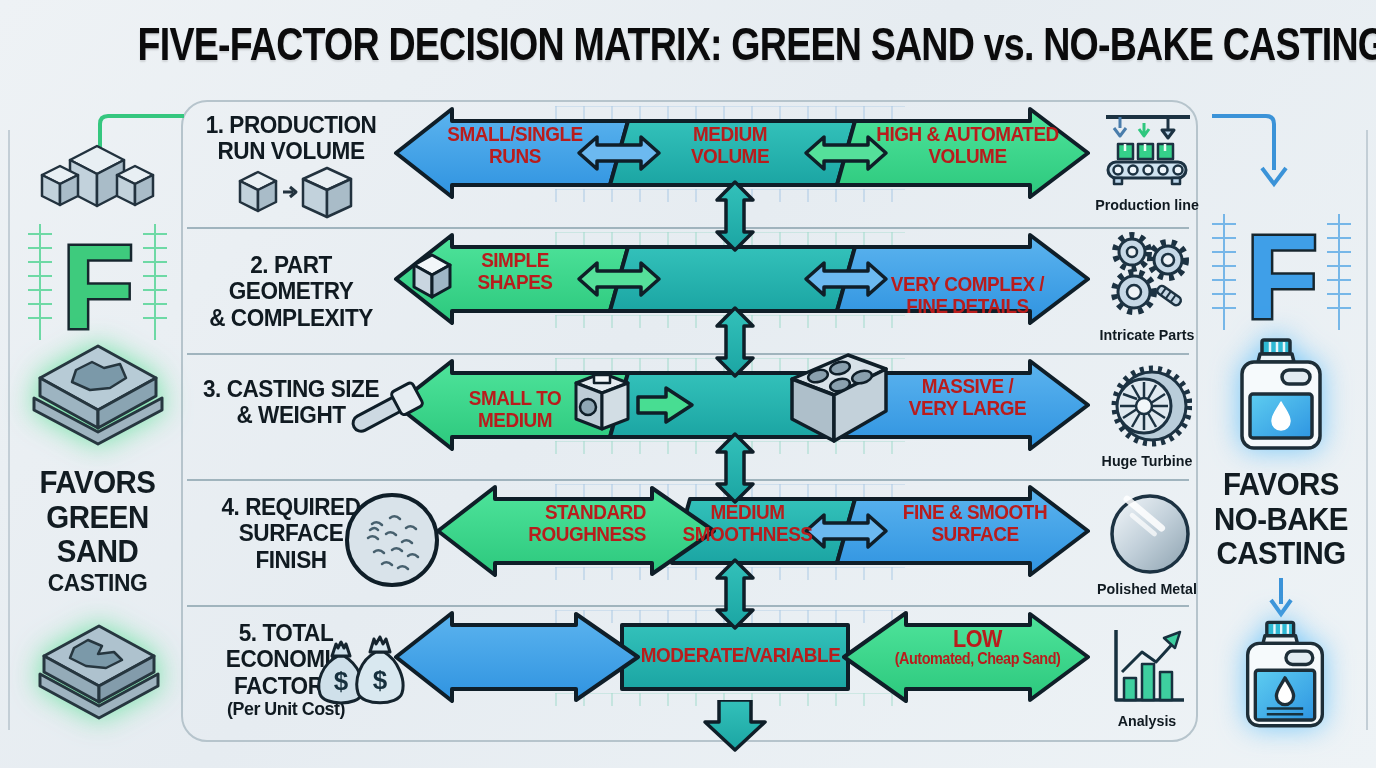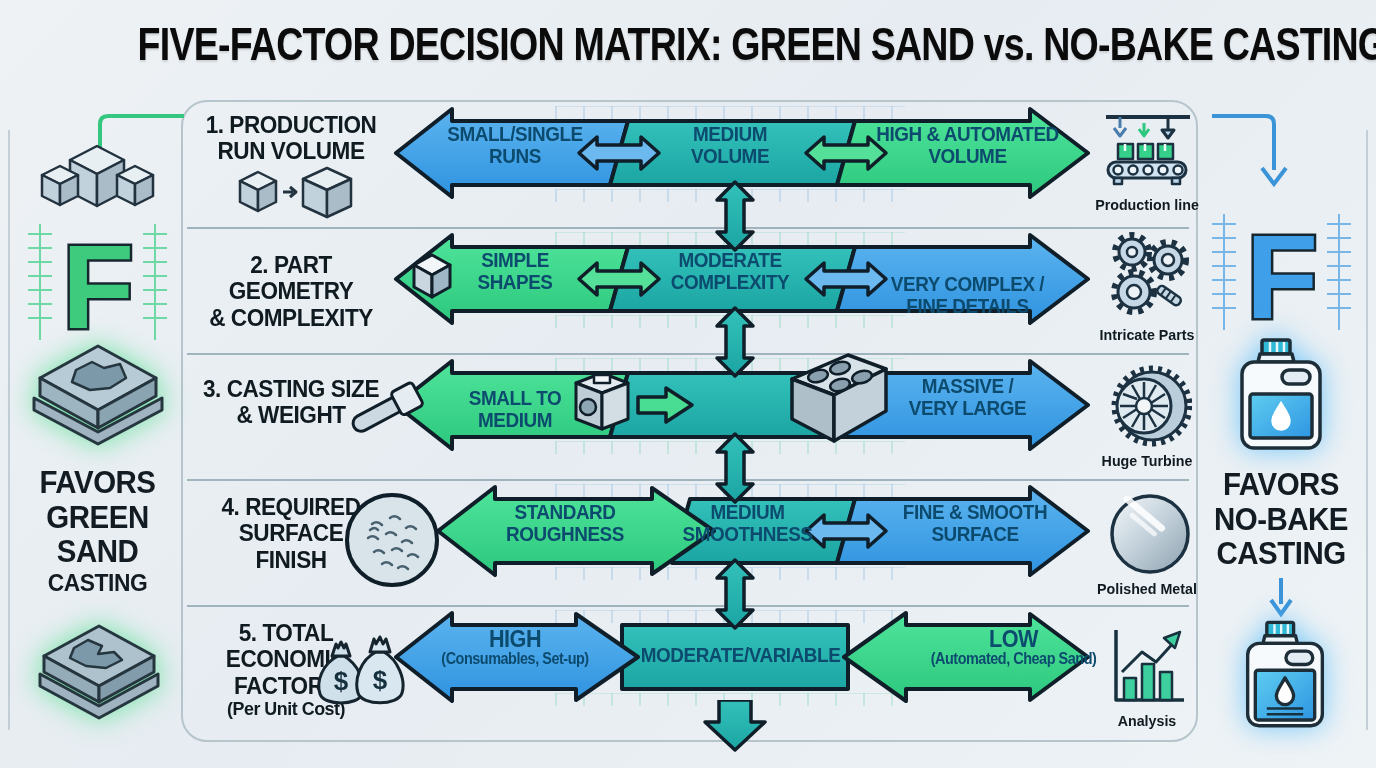--- a/index.html
+++ b/index.html
@@ -24,21 +24,21 @@
   .edge-line{width:2px;background:#c3ced6;}
   .sep{height:2px;background:#93a9b4;opacity:.85;left:187px;width:1002px;}
   .factor-label{
     width:206px;text-align:center;font-weight:bold;font-size:24px;
     line-height:1.1;letter-spacing:-0.5px;color:#101a21;
     transform:scaleX(0.94);transform-origin:center;
   }
   .factor-label .small{font-size:19px;}
   .band{width:705px;height:96px;overflow:visible;}
   .band-label{
-    text-align:center;font-weight:bold;color:#0c4a6e;line-height:1.06;
+    text-align:center;font-weight:bold;color:#b91c1c;line-height:1.06;
     letter-spacing:-0.5px;z-index:4;
   }
   .band-label .l1{font-size:21px;white-space:nowrap;transform:scaleX(0.9);transform-origin:center;}
   .band-label .l1.big{font-size:24px;}
   .band-label .l2{font-size:21px;white-space:nowrap;transform:scaleX(0.9);transform-origin:center;}
   .band-label .l2.paren{font-size:16px;}
   .ticks{
     height:12px;z-index:0;opacity:.5;
     background:repeating-linear-gradient(90deg,rgba(110,165,215,.5) 0 2px,transparent 2px 28px);
     border-top:1.5px solid rgba(110,165,215,.4);
@@ -319,24 +319,20 @@
         <polygon points="22,0 40,10 22,20 4,10" fill="#f2f6f9" stroke-width="3"></polygon>
         <polygon points="4,10 4,32 22,42 22,20" fill="#c9d6e0" stroke-width="3"></polygon>
         <polygon points="40,10 40,32 22,42 22,20" fill="#9fb6c6" stroke-width="3"></polygon>
       </g>
     </g>
   </svg>
   <div class="abs band-label" style="left:435px;top:249px;width:160px;">
     <div class="l1">SIMPLE</div>
     <div class="l2">SHAPES</div>
   </div>
-  <div class="abs band-label" style="left:630px;top:249px;width:200px;">
-    <div class="l1">MODERATE</div>
-    <div class="l2">COMPLEXITY</div>
-  </div>
   <div class="abs band-label" style="left:855px;top:249px;width:225px;margin-top:24px;">
     <div class="l1">VERY COMPLEX /</div>
     <div class="l2">FINE DETAILS</div>
   </div>
 
   <svg class="abs band z1" style="left:390px;top:357px;" viewBox="0 0 705 96">
     <g stroke="#0f1e28" stroke-width="4" stroke-linejoin="round">
       <path d="M62,4 L6,48 L62,92 L62,80 L220,80 L238,16 L62,16 Z" fill="url(#gGreen)"></path>
       <path d="M238,16 L465,16 L447,80 L220,80 Z" fill="url(#gTeal)"></path>
       <path d="M465,16 L640,16 L640,4 L698,48 L640,92 L640,80 L447,80 Z" fill="url(#gBlue)"></path>
@@ -390,21 +386,21 @@
     </g>
   </svg>
   <svg class="abs band z1" style="left:390px;top:483px;" viewBox="0 0 705 96">
     <g stroke="#0f1e28" stroke-width="4" stroke-linejoin="round">
       <path d="M300,16 L465,16 L447,80 L282,80 Z" fill="url(#gTeal)"></path>
       <path d="M105,4 L48,48 L105,92 L105,80 L262,80 L262,91 L324,48 L262,5 L262,16 L105,16 Z" fill="url(#gGreen)"></path>
       <path d="M465,16 L640,16 L640,4 L698,48 L640,92 L640,80 L447,80 Z" fill="url(#gBlue)"></path>
       <path transform="translate(456,48)" d="M-40,0 L-22,-16 L-22,-8 L22,-8 L22,-16 L40,0 L22,16 L22,8 L-22,8 L-22,16 Z" fill="#6cb9f0" stroke-width="3.5"></path>
     </g>
   </svg>
-  <div class="abs band-label" style="left:475px;top:501px;width:180px;">
+  <div class="abs band-label" style="left:475px;top:501px;width:180px;text-align:right;">
     <div class="l1">STANDARD</div>
     <div class="l2">ROUGHNESS</div>
   </div>
   <div class="abs band-label" style="left:665px;top:501px;width:165px;">
     <div class="l1">MEDIUM</div>
     <div class="l2">SMOOTHNESS</div>
   </div>
   <div class="abs band-label" style="left:870px;top:501px;width:210px;">
     <div class="l1">FINE &amp; SMOOTH</div>
     <div class="l2">SURFACE</div>
@@ -424,28 +420,24 @@
       </g>
     </g>
   </svg>
   <svg class="abs band z1" style="left:390px;top:609px;" viewBox="0 0 705 96">
     <g stroke="#0f1e28" stroke-width="4" stroke-linejoin="round">
       <path d="M232,16 L458,16 L458,80 L232,80 Z" fill="url(#gTeal)"></path>
       <path d="M62,4 L6,48 L62,92 L62,80 L186,80 L186,91 L248,48 L186,5 L186,16 L62,16 Z" fill="url(#gBlue)"></path>
       <path d="M516,4 L454,48 L516,92 L516,80 L640,80 L640,91 L698,48 L640,5 L640,16 L516,16 Z" fill="url(#gGreen)"></path>
     </g>
   </svg>
-  <div class="abs band-label" style="left:420px;top:626px;width:190px;">
-    <div class="l1 big">HIGH</div>
-    <div class="l2 paren">(Consumables, Set-up)</div>
-  </div>
   <div class="abs band-label" style="left:630px;top:644px;width:215px;">
     <div class="l1">MODERATE/VARIABLE</div>
   </div>
-  <div class="abs band-label" style="left:906px;top:626px;width:215px;">
+  <div class="abs band-label" style="left:870px;top:626px;width:215px;">
     <div class="l1 big">LOW</div>
     <div class="l2 paren">(Automated, Cheap Sand)</div>
   </div>
 
   <svg class="abs z3" style="left:713px;top:178px;" width="44" height="76" viewBox="0 0 44 76">
     <path d="M22,4 L4,22 L13,22 L13,54 L4,54 L22,72 L40,54 L31,54 L31,22 L40,22 Z" fill="url(#gTeal)" stroke="#0f1e28" stroke-width="3.5" stroke-linejoin="round"></path>
   </svg>
   <svg class="abs z3" style="left:713px;top:304px;" width="44" height="76" viewBox="0 0 44 76">
     <path d="M22,4 L4,22 L13,22 L13,54 L4,54 L22,72 L40,54 L31,54 L31,22 L40,22 Z" fill="url(#gTeal)" stroke="#0f1e28" stroke-width="3.5" stroke-linejoin="round"></path>
   </svg>

